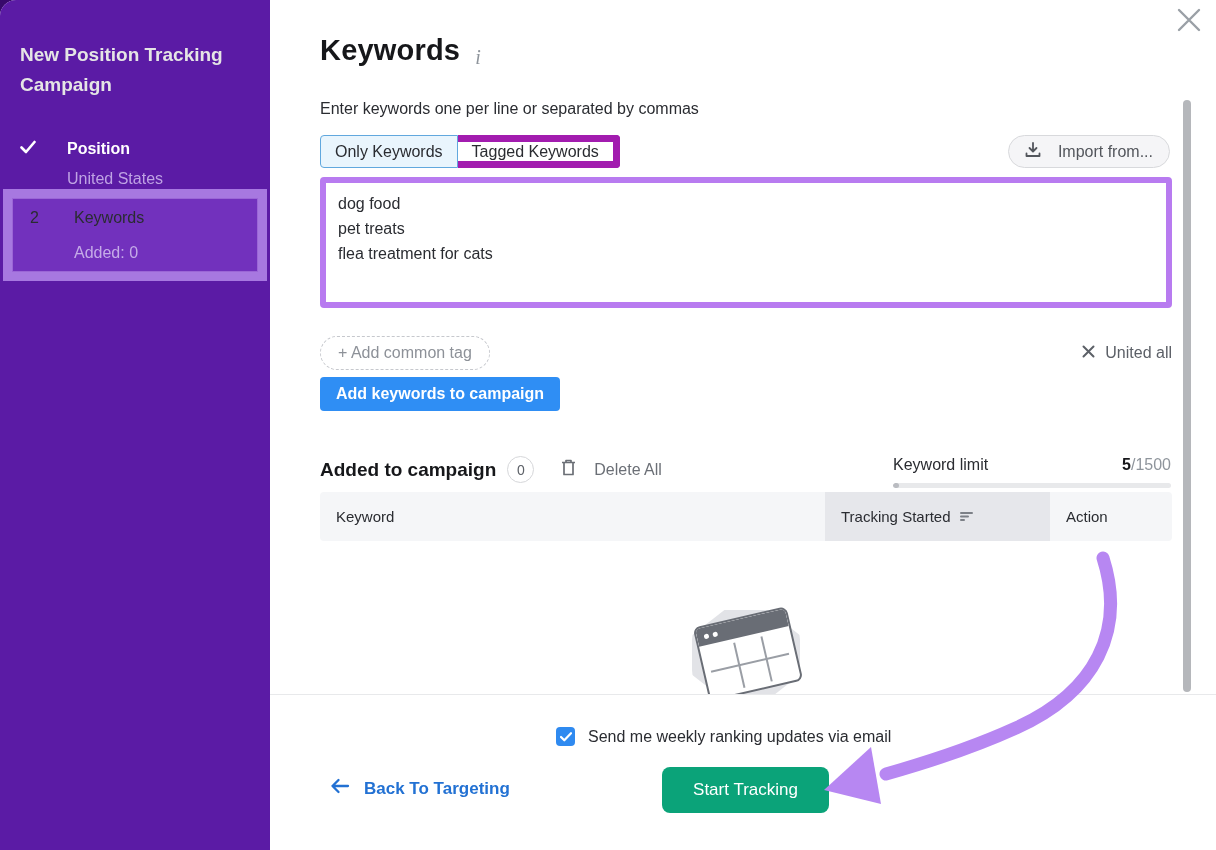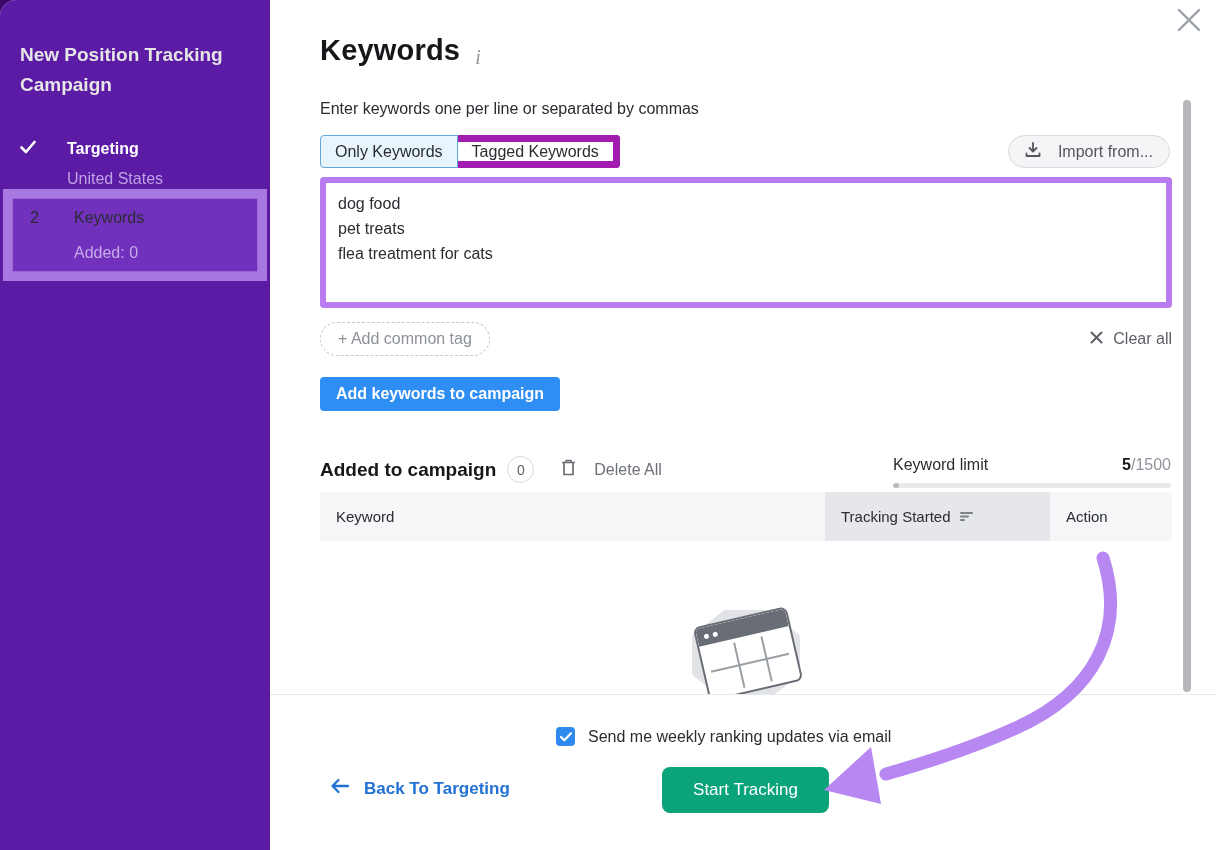--- a/index.html
+++ b/index.html
@@ -72,21 +72,21 @@
     background:#f5f5f7; border:1px solid #d8d9dc; border-radius:17px;
     padding:0 16px; font-size:16px; color:#53565c; cursor:pointer;
   }
   .kw-textarea {
     position:absolute; left:50px; top:177px; width:852px; height:131px;
     border:6px solid #b87bf0; border-radius:4px;
     padding:8px 12px; font-family:"Liberation Sans", sans-serif;
     font-size:16px; line-height:25px; color:#2a2c31;
     resize:none; outline:none; background:#ffffff;
   }
-  .tag-row { position:absolute; left:50px; top:322px; width:852px; height:34px;
+  .tag-row { position:absolute; left:50px; top:336px; width:852px; height:34px;
     display:flex; align-items:center; justify-content:space-between; }
   .add-tag-btn {
     border:1px dashed #c6c8cd; border-radius:17px; background:#ffffff;
     padding:7px 17px; font-size:16px; color:#8d9198; cursor:pointer;
     font-family:"Liberation Sans", sans-serif;
   }
   .clear-all { display:flex; align-items:center; gap:10px; color:#5c6067; font-size:16px; cursor:pointer; }
   .add-kw-btn {
     position:absolute; left:50px; top:377px; height:34px;
     background:#2f8ef4; color:#ffffff; border:none; border-radius:4px;
@@ -169,21 +169,21 @@
 
   <div class="sidebar">
     <div class="sidebar-title">New Position Tracking Campaign</div>
 
     <div class="step">
       <span class="marker">
         <svg class="check-icon-svg" width="16" height="14" viewBox="0 0 16 14">
           <path d="M1.5 7.5 L6 12 L14.5 2" fill="none" stroke="#ffffff" stroke-width="2.6" stroke-linecap="round" stroke-linejoin="round"></path>
         </svg>
       </span>
-      <span class="label">Targeting</span>
+      <span class="label">Position</span>
       <span class="sub">United States</span>
     </div>
 
     <div class="step-active-outer">
       <div class="step-active-inner">
         <span class="marker">2</span>
         <span class="label">Keywords</span>
         <span class="sub" style="grid-column:2; color:#c5abe8; margin-top:8px; font-size:16px;">Added: 0</span>
       </div>
     </div>
@@ -228,21 +228,21 @@
 flea treatment for cats</textarea>
 
     <div class="tag-row">
       <button class="add-tag-btn">+  Add common tag</button>
       <div class="clear-all">
         <span>
           <svg width="13" height="13" viewBox="0 0 13 13">
             <path d="M1.5 1.5 L11.5 11.5 M11.5 1.5 L1.5 11.5" stroke="#5c6067" stroke-width="2" stroke-linecap="round"></path>
           </svg>
         </span>
-        <span>Clear all</span>
+        <span>United all</span>
       </div>
     </div>
 
     <button class="add-kw-btn">Add keywords to campaign</button>
 
     <div class="added-row">
       <span class="added-heading">Added to campaign</span>
       <span class="count-badge">0</span>
       <span class="delete-all">
         <span>

